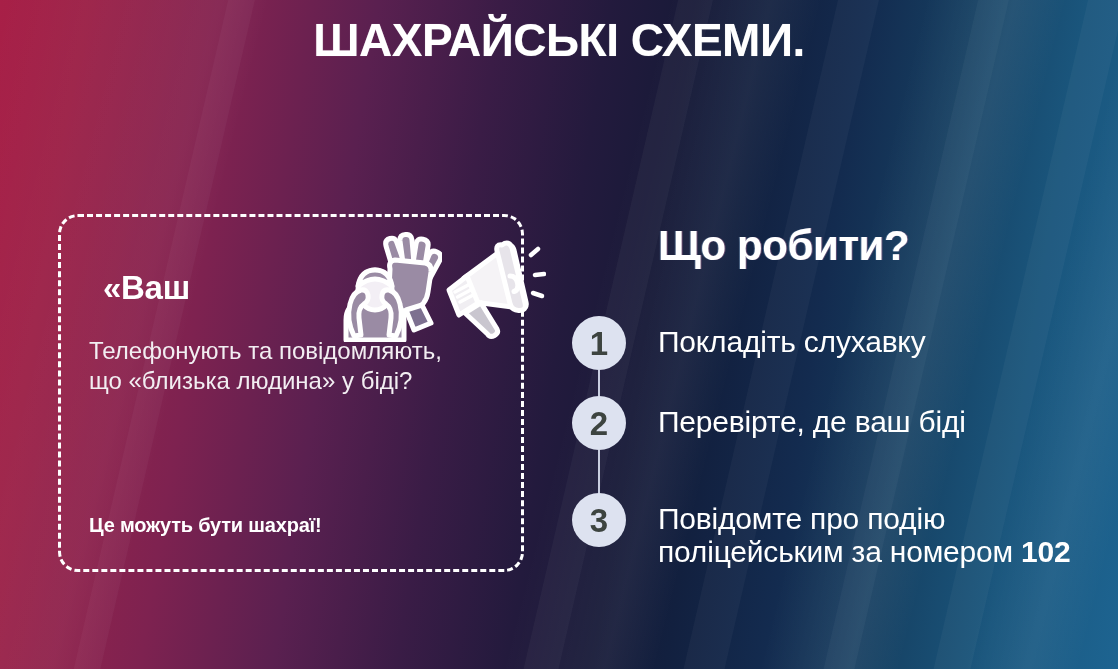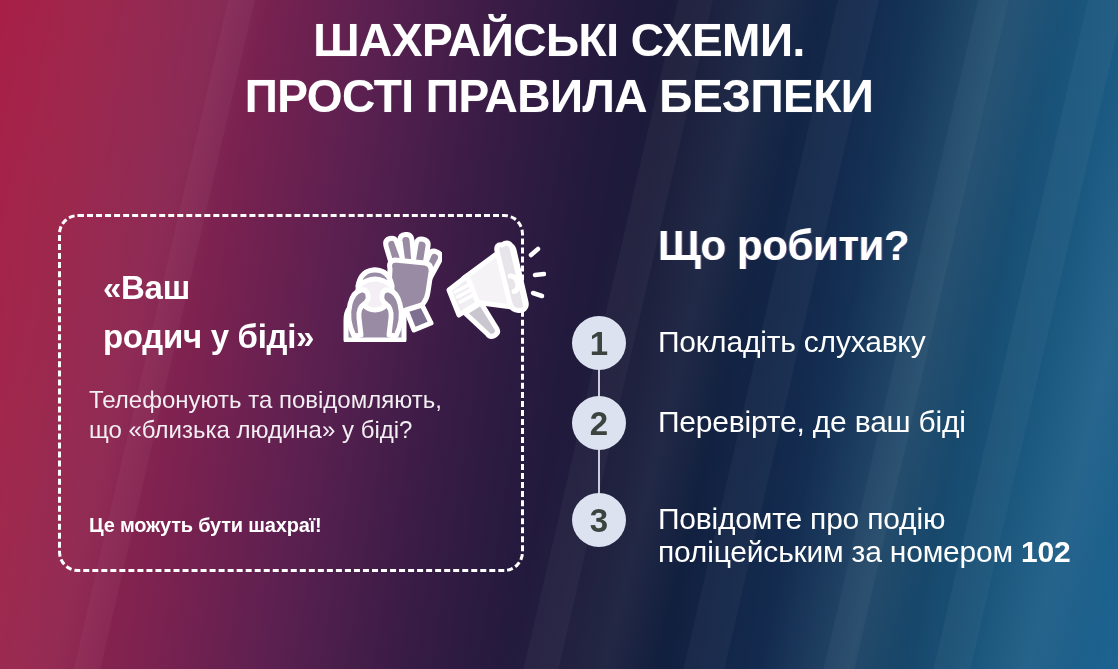--- a/index.html
+++ b/index.html
@@ -186,27 +186,25 @@
 <div class="poster">
 
   <div class="streak" style="left:150px;  width:26px;"></div>
   <div class="streak" style="left:600px;  width:34px;"></div>
   <div class="streak" style="left:760px;  width:40px;"></div>
   <div class="streak" style="left:900px;  width:30px;"></div>
   <div class="streak" style="left:1010px; width:36px;"></div>
 
   <div class="title-block">
     <div class="title-line">ШАХРАЙСЬКІ СХЕМИ.</div>
-    <div class="title-line">ПРОСТІ ПРАВИЛА БЕЗПЕКИ</div>
   </div>
 
   <div class="scheme-card">
     <div class="card-title">
       <div>«Ваш</div>
-      <div>родич у біді»</div>
     </div>
     <p class="card-body">Телефонують та повідомляють, що «близька людина» у біді?</p>
     <div class="card-warning">Це можуть бути шахраї!</div>
   </div>
 
   <div class="illus illus-person">
     <svg width="112" height="110" viewBox="0 0 112 110" xmlns="http://www.w3.org/2000/svg">
       <g stroke="#ffffff" stroke-width="5" stroke-linejoin="round" stroke-linecap="round" fill="#9a8ba4">
 
         <path d="M62 34 L56 14 q-1.5 -6 4 -7.5 q5.5 -1.5 7 4.5 L74 30"></path>

